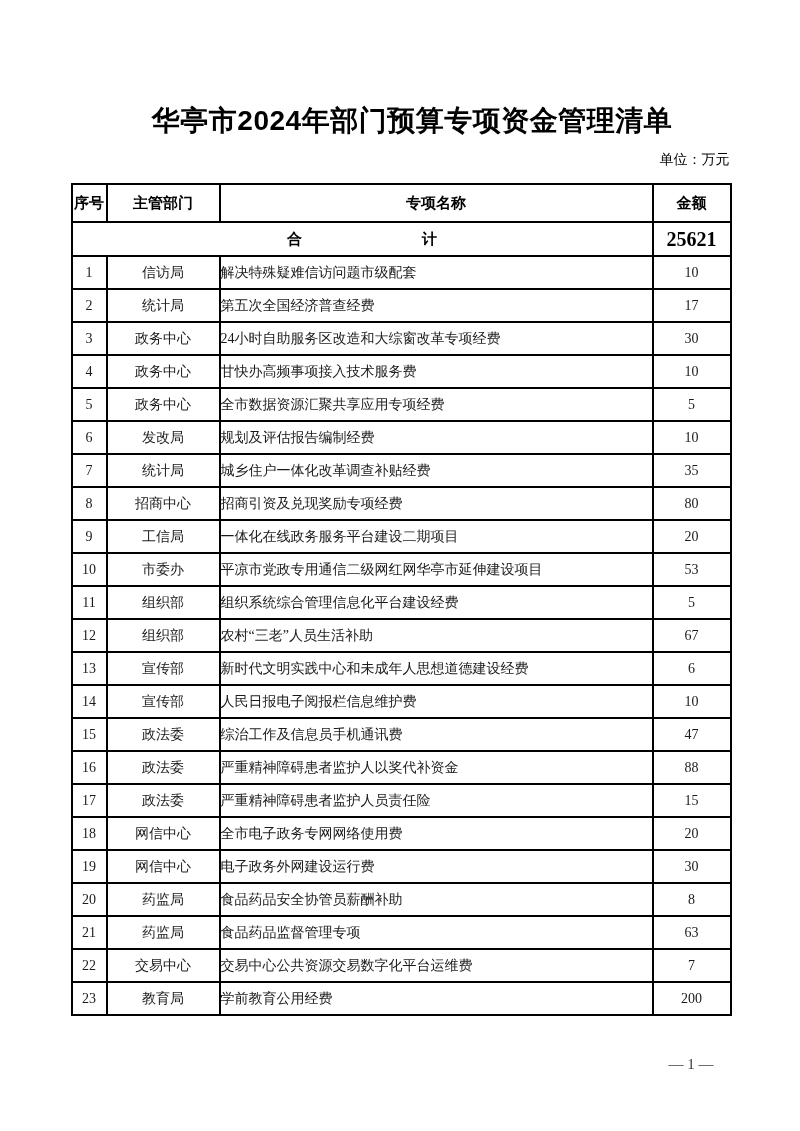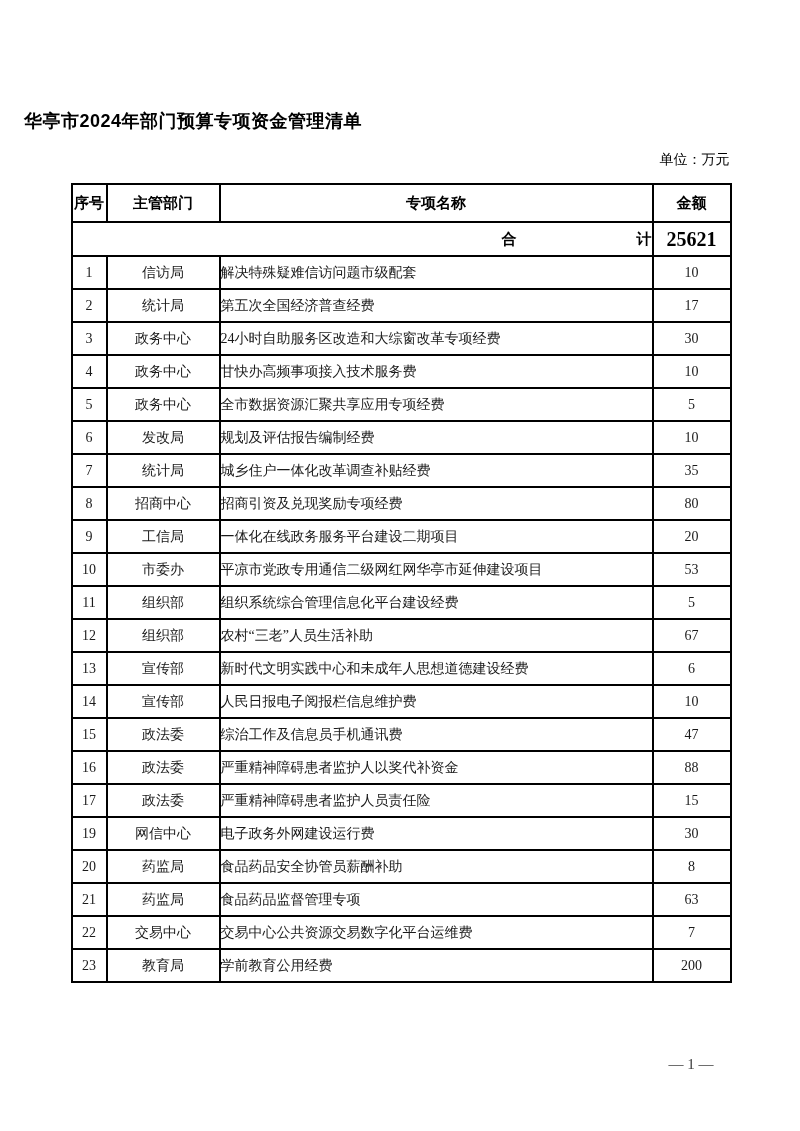--- a/index.html
+++ b/index.html
@@ -12,22 +12,22 @@
     width: 800px;
     height: 1131px;
     background: #ffffff;
     font-family: "Liberation Serif", "DejaVu Serif", serif;
     color: #1a1a1a;
     overflow: hidden;
   }
   .doc-title {
     margin: 0;
     padding-top: 106px;
-    text-align: left;
-    font-size: 18px;
+    text-align: center;
+    font-size: 28px;
     line-height: 30px;
     font-weight: bold;
     color: #000000;
     font-family: "Liberation Sans", "DejaVu Sans", sans-serif;
     letter-spacing: 0.5px;
     padding-left: 24px;
   }
   .table-wrap {
     width: 659px;
     margin: 0 auto;
@@ -60,21 +60,21 @@
     text-align: center;
     color: #000000;
     font-family: "Liberation Sans", "DejaVu Sans", sans-serif;
   }
   tr.total-row td {
     height: 32px;
     font-weight: bold;
     color: #000000;
   }
   tr.total-row .total-label {
-    text-align: right;
+    text-align: center;
     white-space: pre;
     font-size: 15px;
     font-family: "Liberation Sans", "DejaVu Sans", sans-serif;
   }
   tr.total-row .total-amount {
     text-align: center;
     font-size: 20px;
   }
   tr.data-row td {
     height: 31px;
@@ -220,20 +220,26 @@
     <td class="c-proj">严重精神障碍患者监护人以奖代补资金</td>
     <td class="c-amt">88</td>
   </tr>
           <tr class="data-row">
     <td class="c-id">17</td>
     <td class="c-dept">政法委</td>
     <td class="c-proj">严重精神障碍患者监护人员责任险</td>
     <td class="c-amt">15</td>
   </tr>
           <tr class="data-row">
+    <td class="c-id">18</td>
+    <td class="c-dept">网信中心</td>
+    <td class="c-proj">全市电子政务专网网络使用费</td>
+    <td class="c-amt">20</td>
+  </tr>
+          <tr class="data-row">
     <td class="c-id">19</td>
     <td class="c-dept">网信中心</td>
     <td class="c-proj">电子政务外网建设运行费</td>
     <td class="c-amt">30</td>
   </tr>
           <tr class="data-row">
     <td class="c-id">20</td>
     <td class="c-dept">药监局</td>
     <td class="c-proj">食品药品安全协管员薪酬补助</td>
     <td class="c-amt">8</td>

